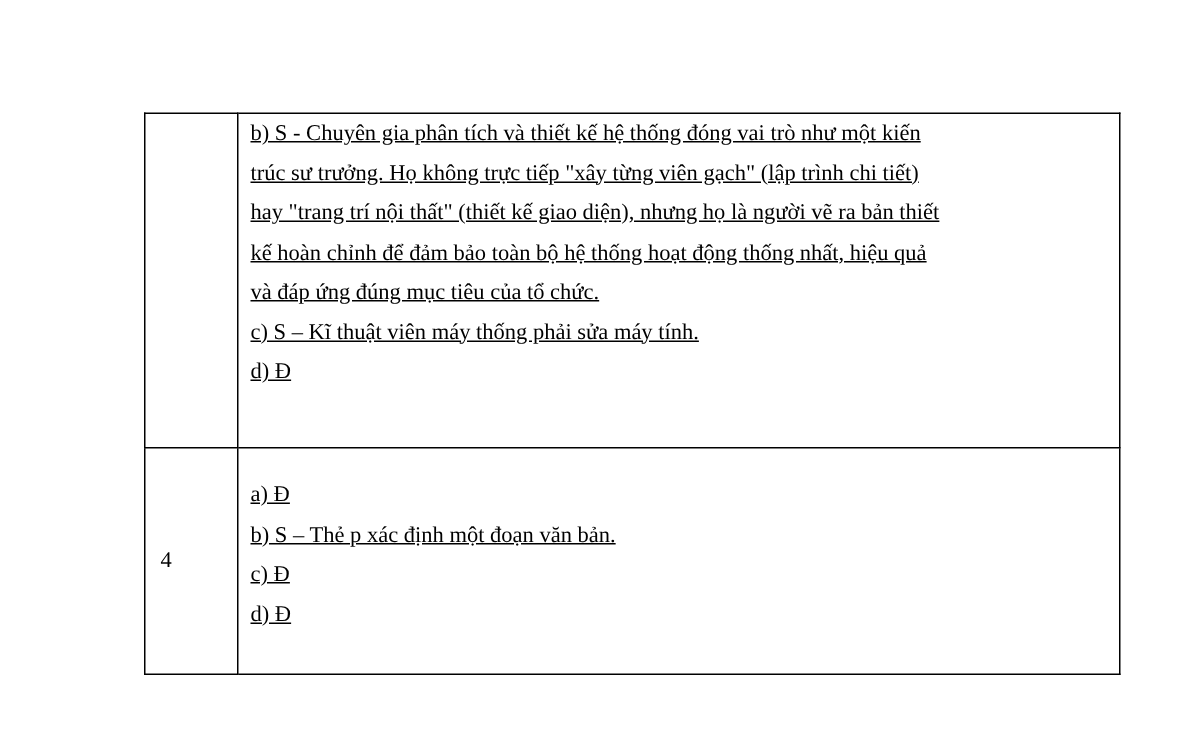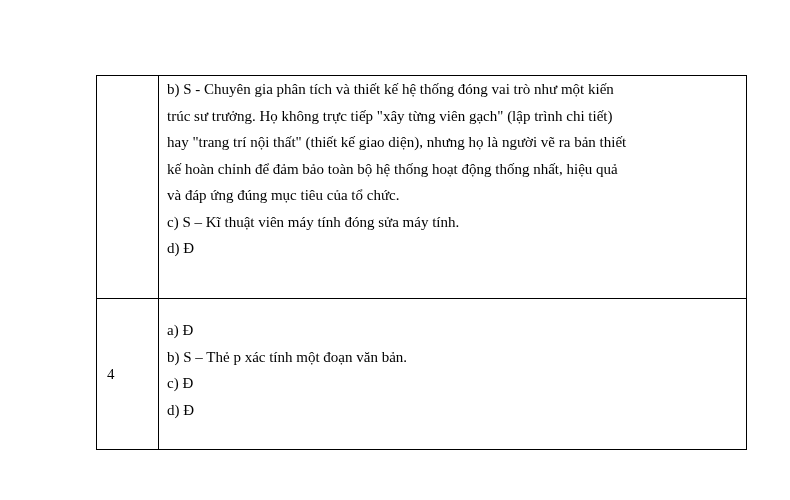--- a/index.html
+++ b/index.html
@@ -32,20 +32,21 @@
       width: 62px;
     }
     .num-cell {
       vertical-align: middle !important;
       padding-left: 10px !important;
       font-size: 15px;
     }
     .content-cell {
       padding-left: 8px !important;
       padding-right: 6px !important;
+      text-decoration: underline;
     }
     .line {
       font-size: 15px;
       line-height: 26.5px;
       white-space: nowrap;
     }
     .row1 .content-cell {
       padding-top: 0px;
       height: 222px;
     }
@@ -64,27 +65,27 @@
   </colgroup>
   <tbody>
     <tr class="row1">
       <td class="num-cell"></td>
       <td class="content-cell">
         <div class="line">b) S - Chuyên gia phân tích và thiết kế hệ thống đóng vai trò như một kiến</div>
         <div class="line">trúc sư trưởng. Họ không trực tiếp "xây từng viên gạch" (lập trình chi tiết)</div>
         <div class="line">hay "trang trí nội thất" (thiết kế giao diện), nhưng họ là người vẽ ra bản thiết</div>
         <div class="line">kế hoàn chỉnh để đảm bảo toàn bộ hệ thống hoạt động thống nhất, hiệu quả</div>
         <div class="line">và đáp ứng đúng mục tiêu của tổ chức.</div>
-        <div class="line">c) S – Kĩ thuật viên máy tính đóng sửa máy tính.</div>
+        <div class="line">c) S – Kĩ thuật viên máy thống phải sửa máy tính.</div>
         <div class="line">d) Đ</div>
       </td>
     </tr>
     <tr class="row2">
       <td class="num-cell">4</td>
       <td class="content-cell">
         <div class="line">a) Đ</div>
-        <div class="line">b) S – Thẻ p xác tính một đoạn văn bản.</div>
+        <div class="line">b) S – Thẻ p xác định một đoạn văn bản.</div>
         <div class="line">c) Đ</div>
         <div class="line">d) Đ</div>
       </td>
     </tr>
   </tbody>
 </table>
 
 </body></html>

